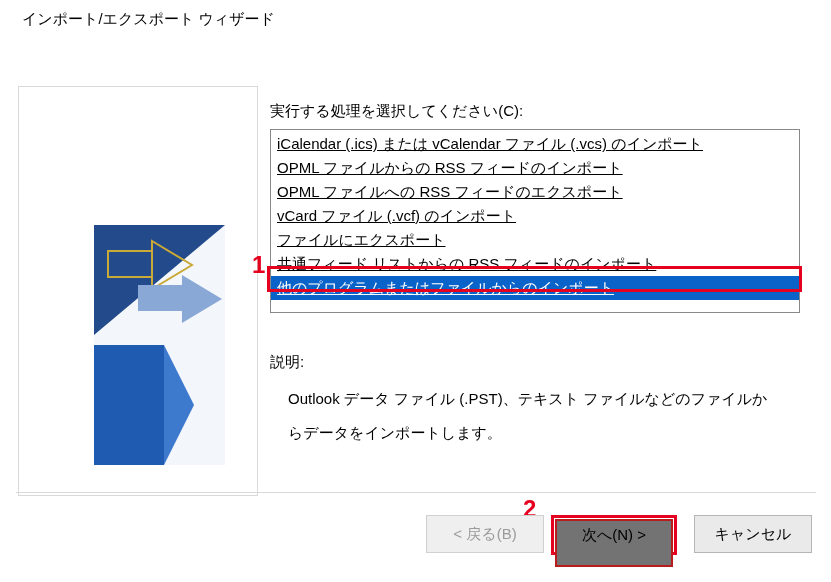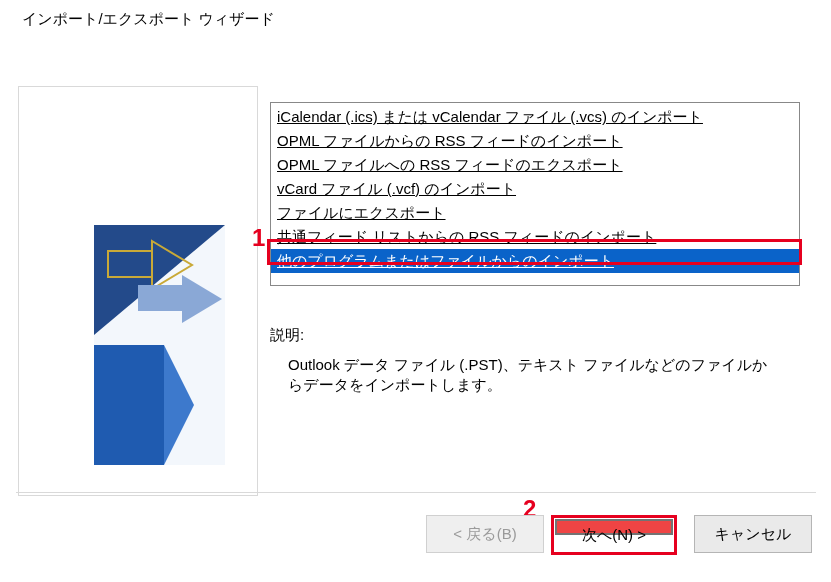--- a/index.html
+++ b/index.html
@@ -88,21 +88,21 @@
   }
   .desc-block {
     margin-top: 40px;
   }
   .desc-label {
     font-size: 15px;
     margin-bottom: 10px;
   }
   .desc-text {
     font-size: 15px;
-    line-height: 20px;
+    line-height: 34px;
     padding-left: 18px;
     width: 510px;
   }
   .divider {
     position: absolute;
     left: 16px;
     top: 492px;
     width: 800px;
     height: 1px;
     background: #d9d9d9;
@@ -136,23 +136,23 @@
     top: 0;
     width: 126px;
     height: 40px;
     border: 3px solid #e6001f;
   }
   .btn-next {
     position: absolute;
     left: 1px;
     top: 1px;
     width: 118px;
-    height: 16px;
-    border: 2px solid #737373;
-    background: #ef4444;
+    height: 48px;
+    border: 2px solid #b91c1c;
+    background: #737373;
     line-height: 28px;
     text-align: center;
     font-size: 15px;
     cursor: pointer;
   }
   .btn-cancel { left: 694px; width: 118px; }
   .annot2 {
     position: absolute;
     left: 523px;
     top: -20px;
@@ -176,20 +176,21 @@
       <polygon points="0,120 70,120 70,240 0,240" fill="#1f5bb0"></polygon>
       <rect x="14" y="26" width="44" height="26" fill="none" stroke="#c9a937" stroke-width="2"></rect>
       <polygon points="58,16 98,40 58,64" fill="none" stroke="#c9a937" stroke-width="2"></polygon>
       <rect x="44" y="60" width="44" height="26" fill="#8aa8d6"></rect>
       <polygon points="88,50 128,74 88,98" fill="#8aa8d6"></polygon>
       <polygon points="70,120 100,180 70,240" fill="#3d79cc"></polygon>
     </svg>
   </div>
 
   <div class="right-pane">
+    <div class="prompt">実行する処理を選択してください(C):</div>
 
     <div class="list-wrap">
       <div class="listbox">
         <div class="list-item">iCalendar (.ics) または vCalendar ファイル (.vcs) のインポート</div>
         <div class="list-item">OPML ファイルからの RSS フィードのインポート</div>
         <div class="list-item">OPML ファイルへの RSS フィードのエクスポート</div>
         <div class="list-item">vCard ファイル (.vcf) のインポート</div>
         <div class="list-item">ファイルにエクスポート</div>
         <div class="list-item">共通フィード リストからの RSS フィードのインポート</div>
         <div class="list-item selected">他のプログラムまたはファイルからのインポート</div>

